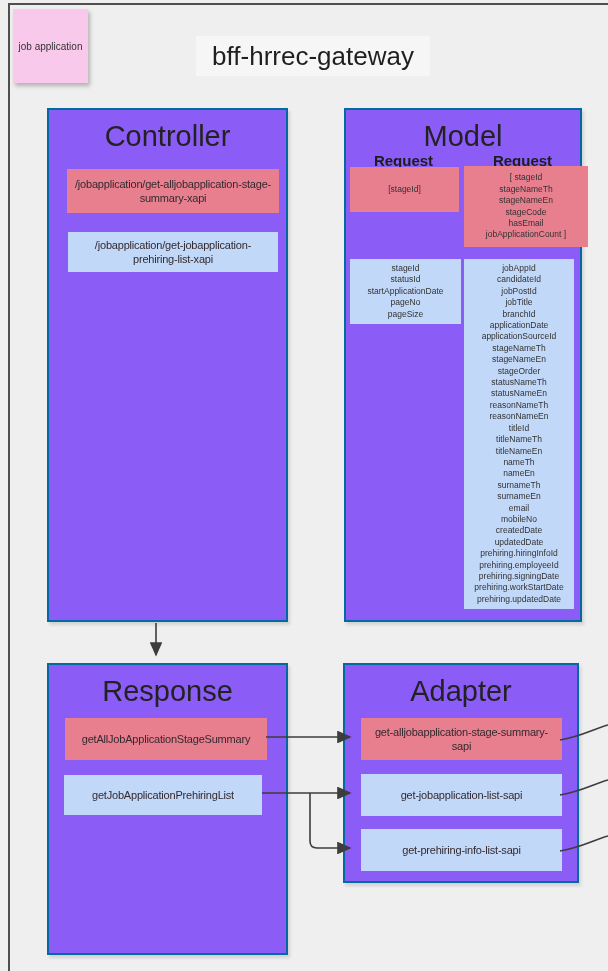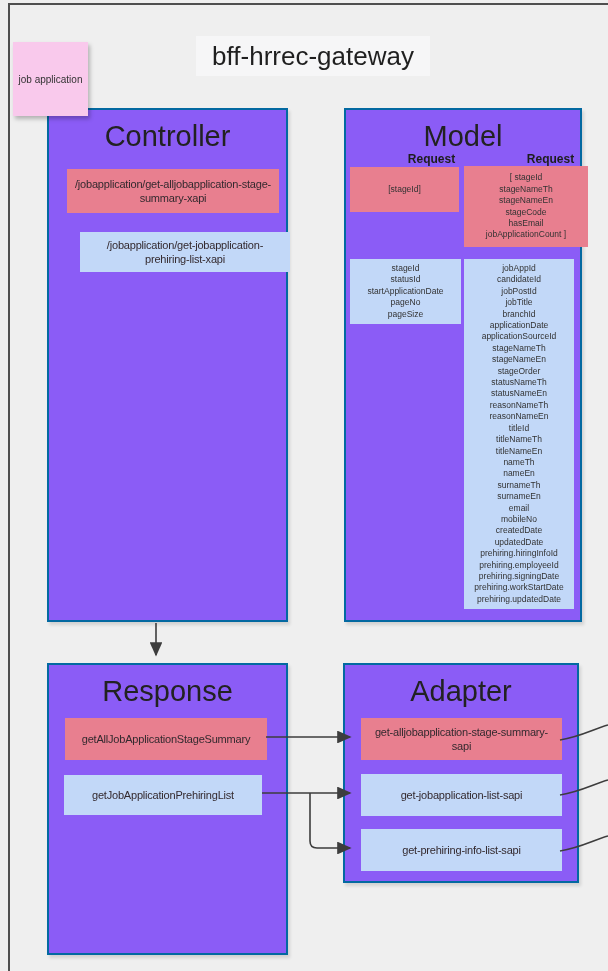--- a/index.html
+++ b/index.html
@@ -3,21 +3,21 @@
 <meta charset="utf-8">
 <style>
   html,body { margin:0; padding:0; background:#efefef; font-family:"Liberation Sans", sans-serif; }
   .canvas { position:relative; width:608px; height:971px; background:#efefef; overflow:hidden; color:#2b2b2b; }
 
   .frame { position:absolute; left:8px; top:3px; width:598px; height:980px;
            border:2px solid #4f4f4f; border-bottom:none; background:transparent; }
 
   .sticky { position:absolute; left:13px; top:9px; width:75px; height:74px; background:#f9c9ec;
             box-shadow:2px 3px 4px rgba(0,0,0,0.25); display:flex; align-items:center; justify-content:center;
-            text-align:center; font-size:10px; line-height:13px; color:#333; z-index:4;margin-top:33px; }
+            text-align:center; font-size:10px; line-height:13px; color:#333; z-index:4; }
 
   .main-title { position:absolute; left:196px; top:36px; width:234px; height:40px; background:#f6f6f7;
                 display:flex; align-items:center; justify-content:center; font-size:26px; color:#1f1f1f; z-index:2; }
 
   .section { position:absolute; background:#8b5cf6; border:2px solid #0369a1;
              box-shadow:2px 3px 3px rgba(0,0,0,0.12); box-sizing:border-box; z-index:1; }
   .section h2 { margin:10px 0 0 0; font-weight:400; font-size:29px; text-align:center; color:#222; }
 
   .sec-controller { left:47px; top:108px; width:241px; height:514px; }
   .sec-model      { left:344px; top:108px; width:238px; height:514px; }
@@ -25,25 +25,25 @@
   .sec-adapter    { left:343px; top:663px; width:236px; height:220px; }
 
   .node { position:absolute; box-sizing:border-box; display:flex; align-items:center; justify-content:center;
           text-align:center; padding:4px 6px; font-size:11px; line-height:14px; color:#33292e;
           letter-spacing:-0.2px; }
   .red  { background:#e87f8f; }
   .blue { background:#c2d8f8; }
 
   .list { font-size:8.5px; line-height:11.4px; white-space:pre-line; letter-spacing:0; color:#323232; }
 
-  .col-header { position:absolute; top:42px; font-weight:700; font-size:12px; text-align:center; color:#1d1d1d;padding-left:28px; }
+  .col-header { position:absolute; top:42px; font-weight:700; font-size:15px; text-align:center; color:#1d1d1d; }
 
   
   .ctl-red  { left:18px; top:59px;  width:212px; min-height:44px; }
-  .ctl-blue { left:19px; top:122px; width:210px; min-height:40px;margin-left:12px; }
+  .ctl-blue { left:19px; top:122px; width:210px; min-height:40px; }
 
   
   .mdl-req-hdr  { left:0;     width:115px; }
   .mdl-resp-hdr { left:115px; width:123px; }
   .mdl-red-req   { left:4px;   top:57px;  width:109px; min-height:45px; }
   .mdl-red-resp  { left:118px; top:56px;  width:124px; min-height:81px; }
   .mdl-blue-req  { left:4px;   top:149px; width:111px; min-height:64px; }
   .mdl-blue-resp { left:118px; top:149px; width:110px; min-height:342px; }
 
   

